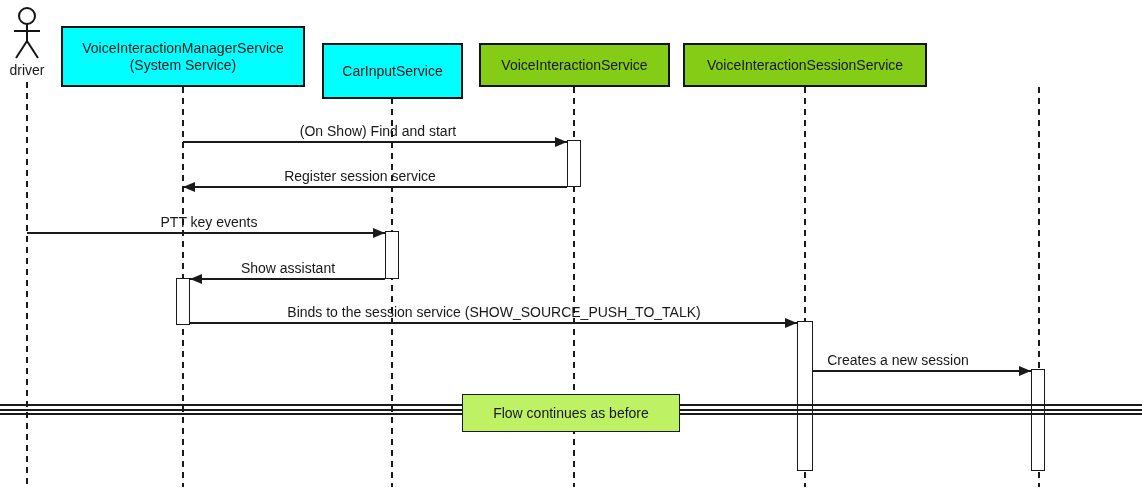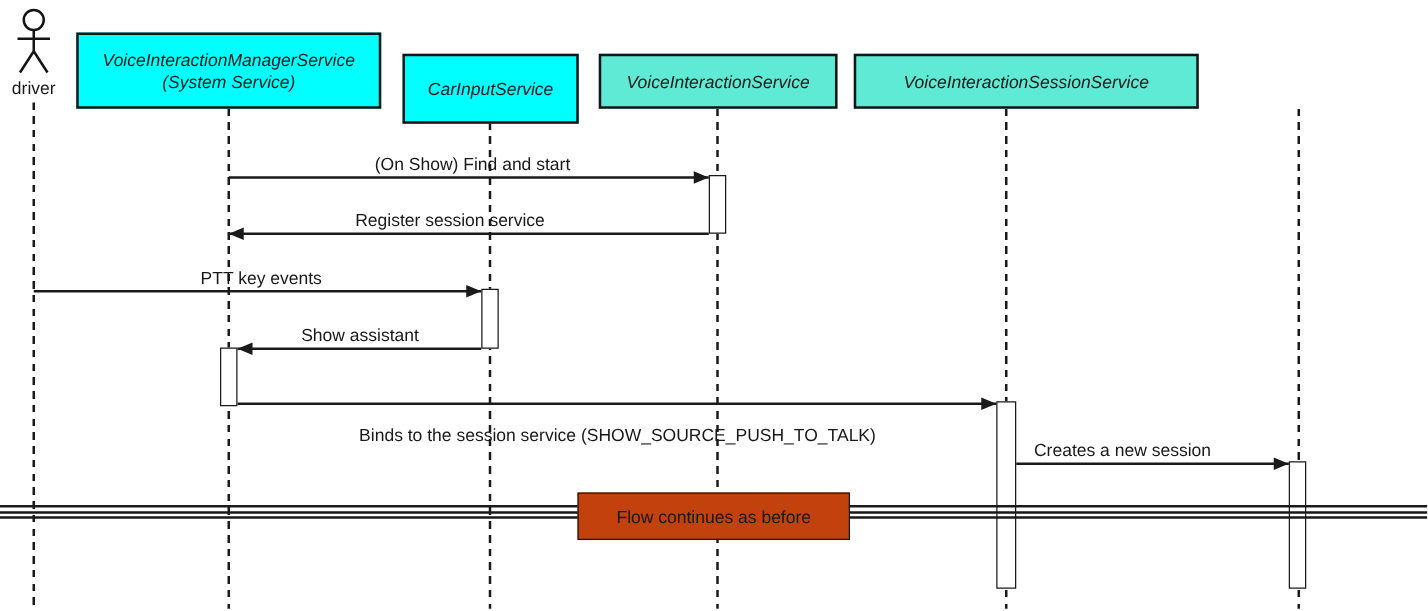--- a/index.html
+++ b/index.html
@@ -9,44 +9,44 @@
   }
   
   .lifeline {
     position:absolute; width:2px;
     background:repeating-linear-gradient(to bottom,#1a1a1a 0 6px,transparent 6px 11px);
   }
   
   .pbox {
     position:absolute; box-sizing:border-box; border:2px solid #141414;
     display:flex; flex-direction:column; align-items:center; justify-content:center;
-    font-size:14px; line-height:17px; text-align:center;font-style:italic;
+    font-size:14px; line-height:17px; text-align:center;
   }
   .fill-cyan { background:#00ffff; }
-  .fill-green { background:#5eead4;justify-content:center; }
+  .fill-green { background:#84cc16;justify-content:center; }
   
   .activation {
     position:absolute; box-sizing:border-box; background:#ffffff;
     border:1.5px solid #1a1a1a;
   }
   
   .msg { position:absolute; }
   .msg .line { position:absolute; left:0; right:0; top:0; height:1.5px; background:#1a1a1a; }
   .head { position:absolute; width:0; height:0; top:-4.25px;
           border-top:5px solid transparent; border-bottom:5px solid transparent; }
   .head-r { right:0; border-left:12px solid #1a1a1a; }
   .head-l { left:0;  border-right:12px solid #1a1a1a; }
   .msg-label {
     position:absolute; transform:translateX(-50%); white-space:nowrap;
     font-size:14px; line-height:18px; height:18px;
   }
   
   .divider-line { position:absolute; left:0; width:1142px; height:1.5px; background:#1a1a1a; }
   .divider-box {
-    position:absolute; box-sizing:border-box; background:#c2410c; border:1.5px solid #1a1a1a;
+    position:absolute; box-sizing:border-box; background:#bef264; border:1.5px solid #1a1a1a;
     display:flex; align-items:center; justify-content:center; font-size:14px;
   }
   .actor-label {
     position:absolute; transform:translateX(-50%); font-size:14px; line-height:18px;
     white-space:nowrap;
     text-align:center;
   }
   .actor-svg { position:absolute; }
 </style>
 </head>
@@ -95,21 +95,21 @@
   <div class="msg" style="left:190px; top:278px; width:195px; height:2px;">
     <div class="line"></div>
     <div class="head head-l"></div>
   </div>
   <div class="msg-label" style="left:288px; top:259px;">Show assistant</div>
 
   <div class="msg" style="left:190px; top:322px; width:607px; height:2px;">
     <div class="line"></div>
     <div class="head head-r"></div>
   </div>
-  <div class="msg-label" style="left:494px; top:303px;margin-top:36px;">Binds to the session service (SHOW_SOURCE_PUSH_TO_TALK)</div>
+  <div class="msg-label" style="left:494px; top:303px;">Binds to the session service (SHOW_SOURCE_PUSH_TO_TALK)</div>
 
   <div class="msg" style="left:813px; top:370px; width:218px; height:2px;">
     <div class="line"></div>
     <div class="head head-r"></div>
   </div>
   <div class="msg-label" style="left:898px; top:351px;">Creates a new session</div>
 
   <svg class="actor-svg" style="left:9px; top:4px;" width="36" height="56" viewBox="0 0 36 56">
     <circle cx="18" cy="12" r="8" fill="none" stroke="#141414" stroke-width="2"></circle>
     <line x1="18" y1="20" x2="18" y2="37" stroke="#141414" stroke-width="2"></line>
@@ -122,17 +122,17 @@
   <div class="pbox fill-cyan" style="left:61px; top:26px; width:244px; height:61px;">
     <span>VoiceInteractionManagerService</span>
     <span>(System Service)</span>
   </div>
   <div class="pbox fill-cyan" style="left:322px; top:43px; width:141px; height:56px;">
     <span>CarInputService</span>
   </div>
   <div class="pbox fill-green" style="left:479px; top:43px; width:191px; height:44px;">
     <span>VoiceInteractionService</span>
   </div>
-  <div class="pbox fill-green" style="left:683px; top:43px; width:276px; height:44px;">
+  <div class="pbox fill-green" style="left:683px; top:43px; width:244px; height:44px;">
     <span>VoiceInteractionSessionService</span>
   </div>
 
 </div>
 
 </body></html>

